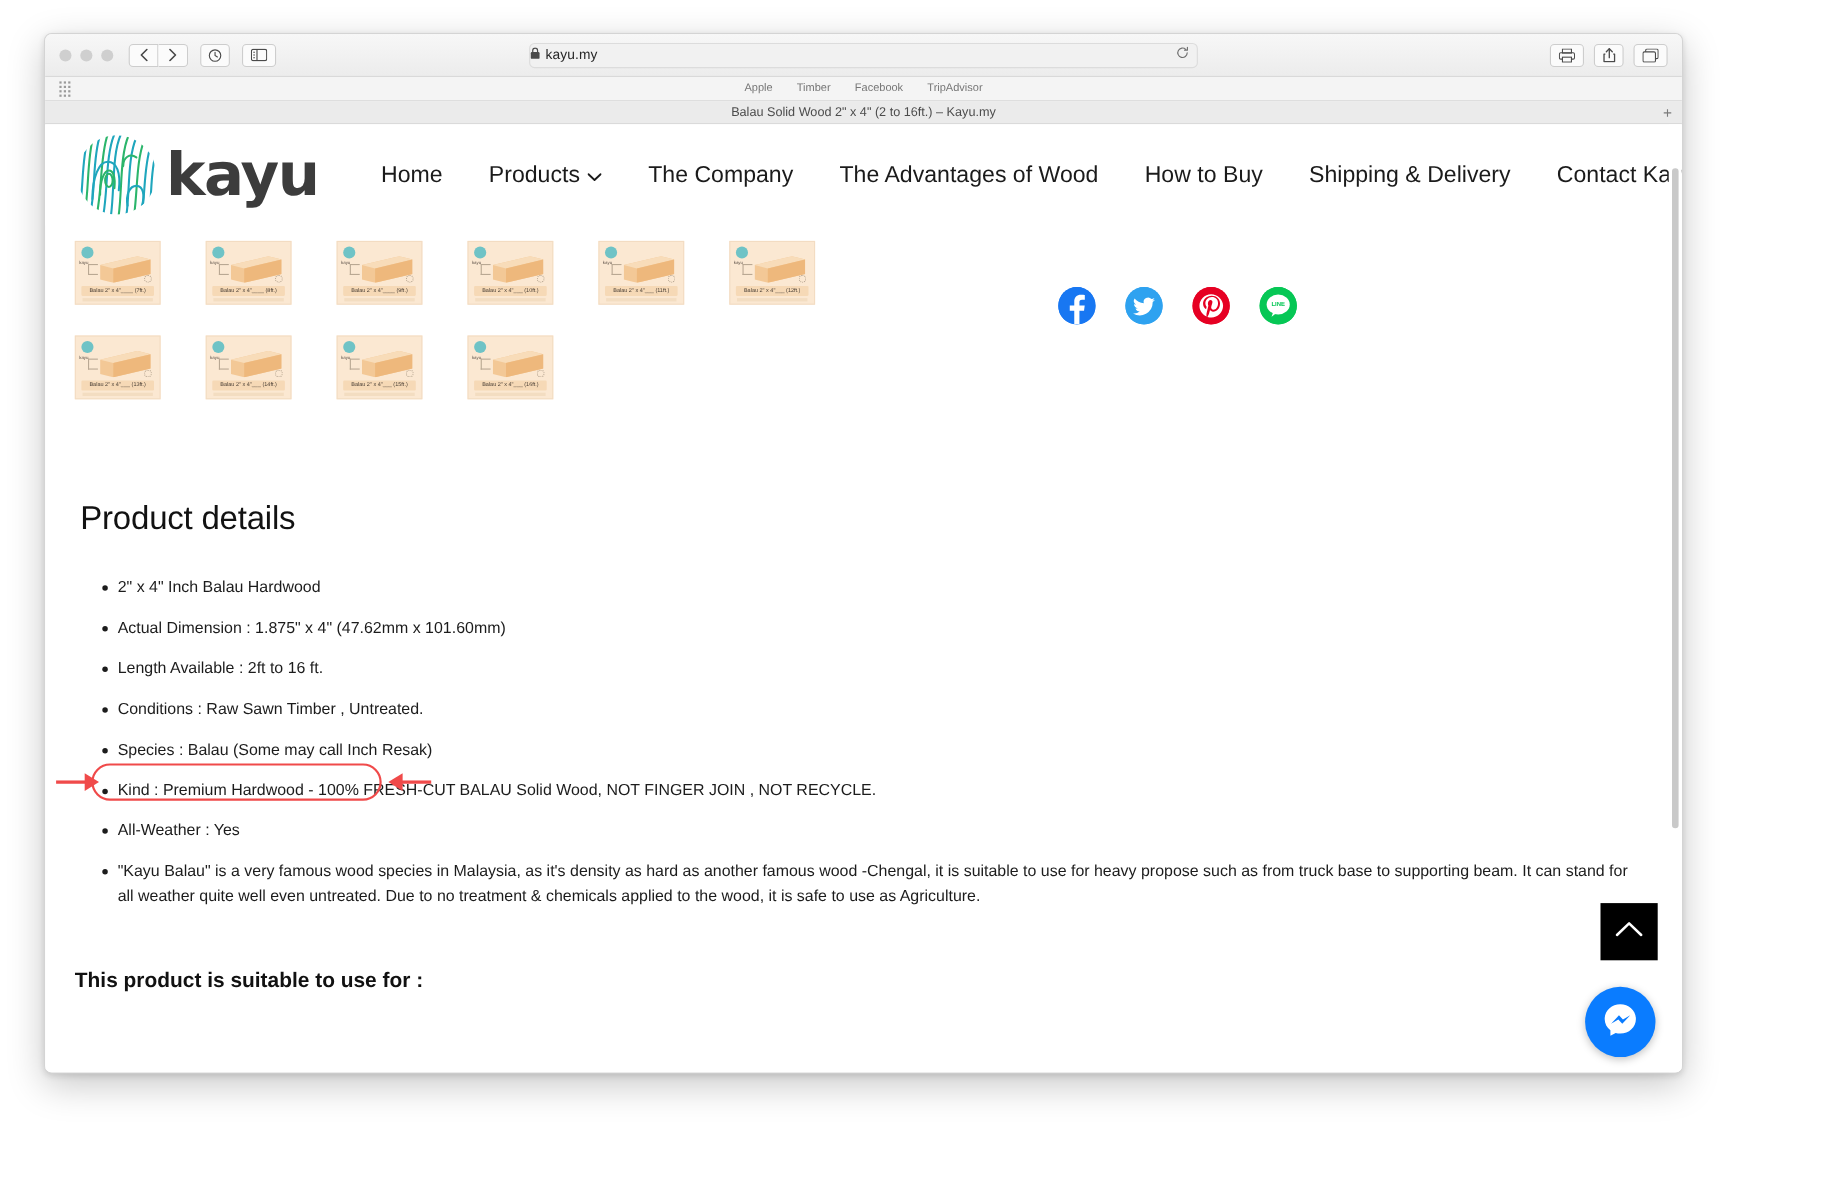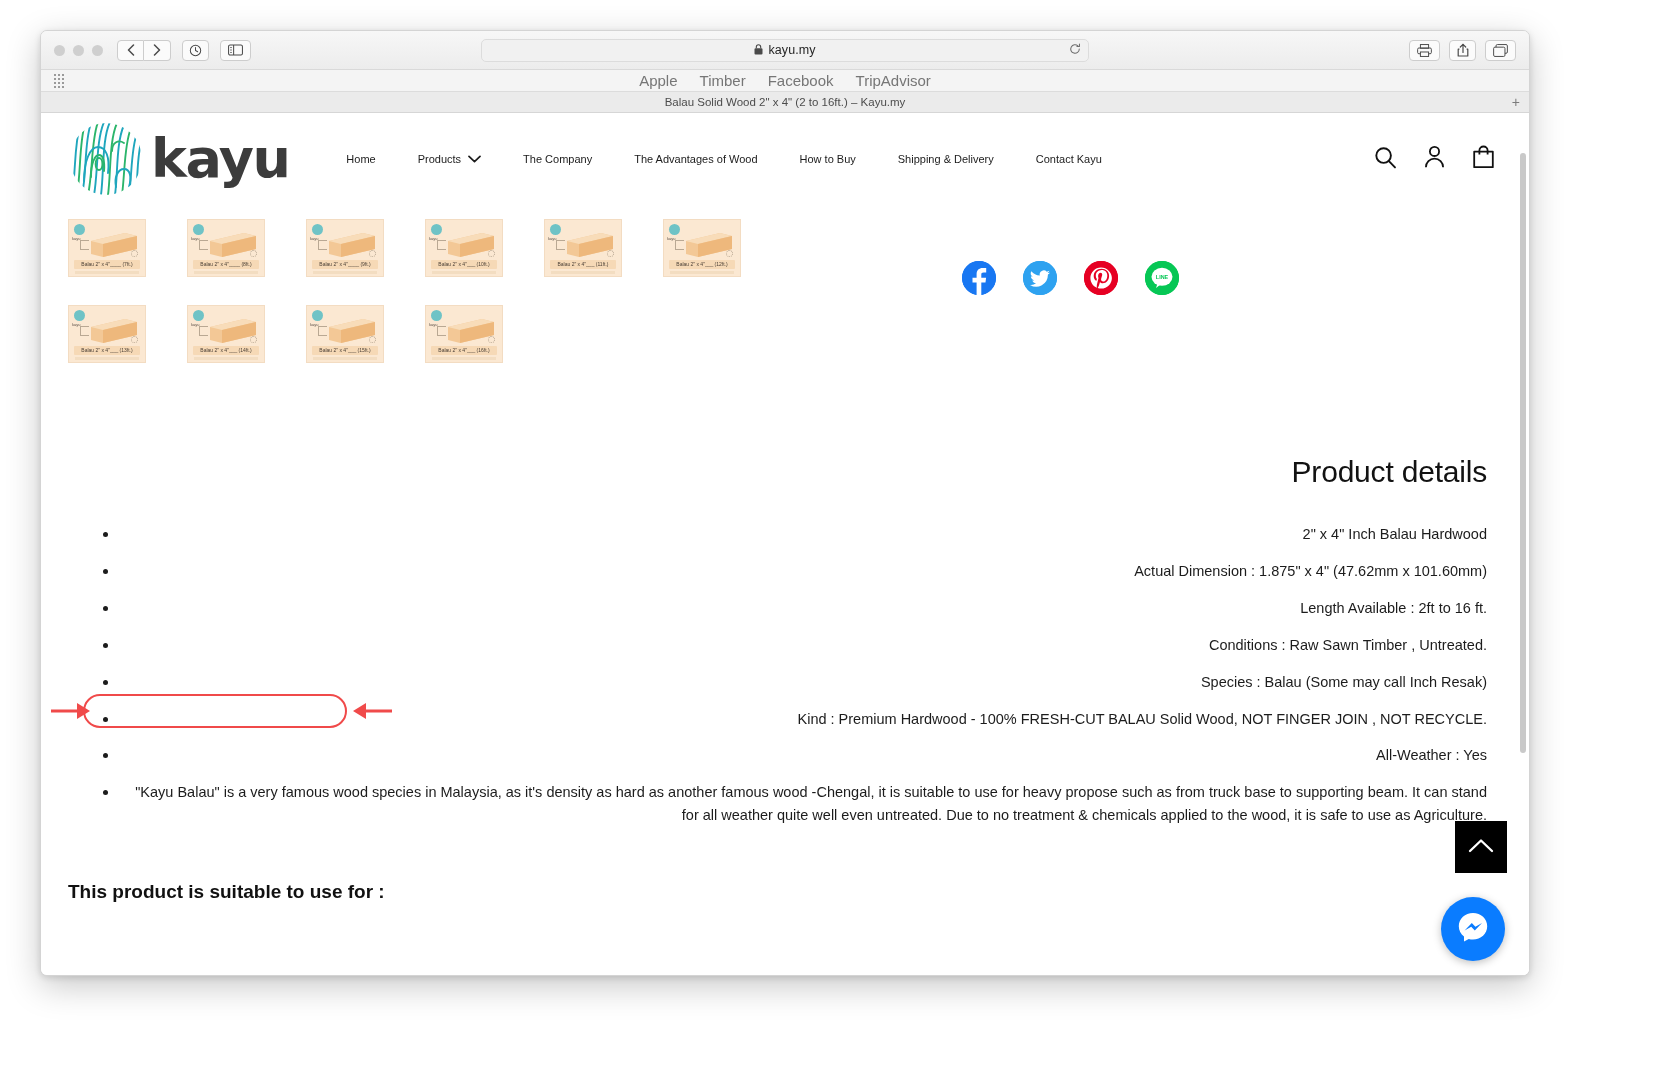--- a/index.html
+++ b/index.html
@@ -56,21 +56,21 @@
   .tb-pair .tb-btn:last-child { border-radius: 0 4px 4px 0; border-left: none; }
   .tb-solo { margin-right: 11px; }
 
   #addressbar {
     position: absolute;
     left: 50%; transform: translateX(-50%);
     width: 608px; height: 23px;
     background: #f1f1f1;
     border: 1px solid #dcdcdc;
     border-radius: 5px;
-    display: flex; align-items: center; justify-content: center;
+    display: flex; align-items: center; 
     gap: 5px;
   }
   #addressbar .url-text {
     font-size: 12.5px; color: #262626;
     letter-spacing: .1px;
   }
   #reload-btn {
     position: absolute; right: 7px; top: 50%;
     transform: translateY(-50%);
     color: #6e6e6e;
@@ -85,21 +85,21 @@
     display: flex; align-items: center;
     padding: 0 13px;
     flex: none; position: relative;
   }
   #bm-grid { display: grid; grid-template-columns: repeat(3, 2px); gap: 2px; }
   #bm-grid i { display: block; width: 2px; height: 2px; background: #9a9a9a; }
   #bm-links {
     position: absolute; left: 50%; transform: translateX(-50%);
     display: flex; gap: 22px;
   }
-  #bm-links span { font-size: 15px; color: #767676; }
+  #bm-links span { font-size: 10px; color: #767676; }
 
   
   #tabstrip {
     height: 21px;
     background: #ebebeb;
     border-bottom: 1px solid #d6d6d6;
     display: flex; align-items: center; justify-content: center;
     flex: none; position: relative;
   }
   #tab-title { font-size: 11.5px; color: #4c4c4c; }
@@ -120,21 +120,21 @@
     padding: 0 34px 0 27px;
     background: #fff;
   }
   #logo-wrap { display: flex; align-items: center; gap: 7px; flex: none; }
   #logo-mark { width: 76px; height: 76px; flex: none; }
   #logo-word { font-size: 54px; font-weight: 700; color: #3c3c3c;
     letter-spacing: -1.5px; line-height: .82; font-family: "DejaVu Sans", sans-serif; }
 
   #mainnav { display: flex; align-items: center; margin-left: 36px; gap: 0; }
   .nav-item {
-    font-size: 11px; color: #1b1b1b;
+    font-size: 21px; color: #1b1b1b;
     padding: 0 21px; white-space: nowrap;
     display: flex; align-items: flex-end; gap: 7px;
   }
   .nav-caret { display: inline-block; }
 
   #header-icons { margin-left: auto; display: flex; align-items: center; gap: 27px; }
 
   
   #gallery-row { position: relative; height: 190px; padding: 0 0 0 27px; }
   #thumbs { display: grid; grid-template-columns: repeat(6, 78px);
@@ -160,21 +160,21 @@
   .thumb .dimline { position: absolute; left: 11px; top: 20px; width: 9px; height: 10px;
     border-left: 1px solid #b9a893; border-top: 1px solid #b9a893; border-bottom: 1px solid #b9a893; }
   .thumb .sun { position: absolute; right: 7px; bottom: 19px; width: 7px; height: 7px;
     border-radius: 50%; border: 1px dotted #b9a893; }
 
   #share-icons { position: absolute; left: 921px; top: 56px; display: flex; gap: 27px; }
   .sicon { width: 34px; height: 34px; border-radius: 50%;
     display: flex; align-items: center; justify-content: center; }
 
   
-  #details { padding: 0 42px; text-align: right; }
+  #details { padding: 0 32px; }
   #details h2 {
     font-size: 30px; font-weight: 400; color: #121212;
     letter-spacing: -.2px; margin-top: 60px;
   }
   #detail-list { list-style: none; margin-top: 34px; }
   #detail-list li {
     position: relative;
     font-size: 14.5px; color: #1c1c1c;
     line-height: 1.58;
     padding-left: 34px;

